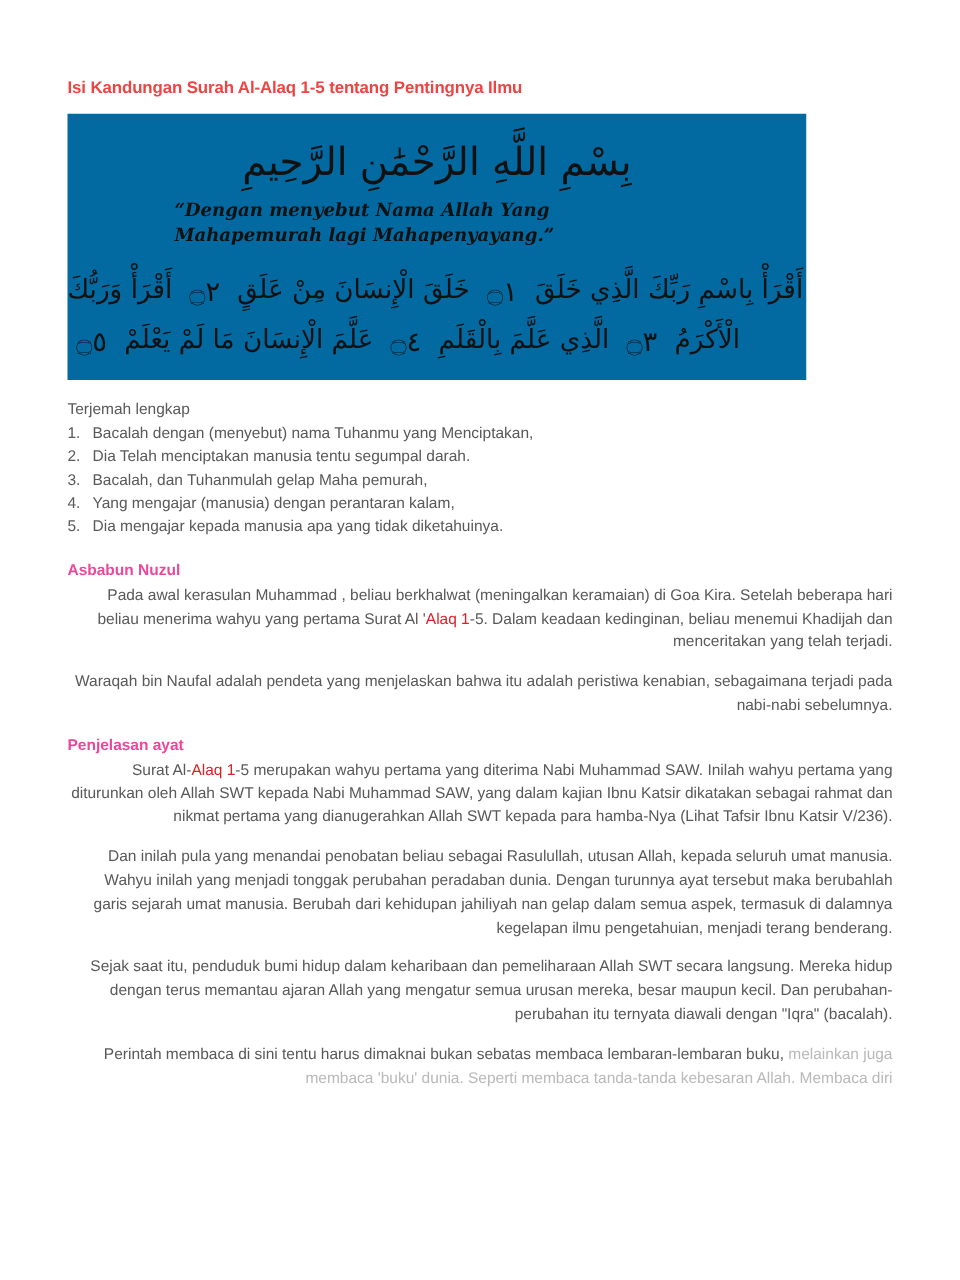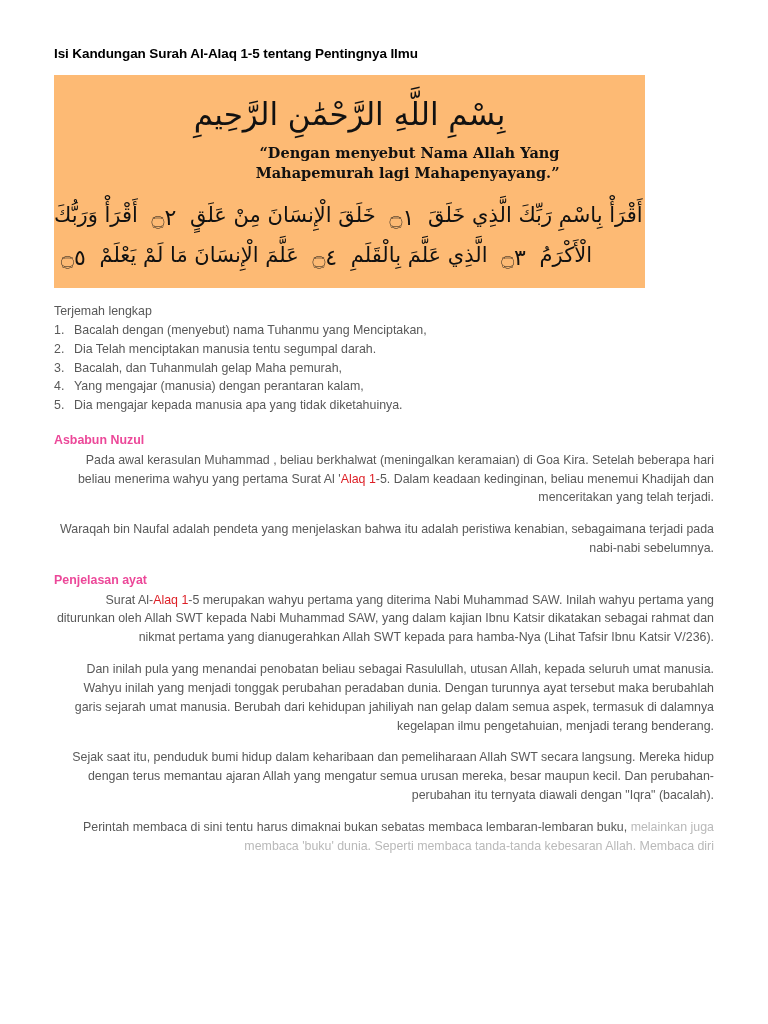--- a/index.html
+++ b/index.html
@@ -24,51 +24,52 @@
   }
   .content {
     position: absolute;
     left: 54px;
     top: 46px;
     width: 660px;
   }
 
   
   .doc-title {
-    color: #000000;
+    color: #ef4444;
     font-weight: bold;
     font-size: 13.5px;
     line-height: 1.25;
     letter-spacing: -0.1px;
-    margin: 0 0 12px 0;
+    margin: 16px 0 12px 0;
   }
 
   
   .quran-figure {
     width: 591px;
-    background: #fdba74;
+    background: #0369a1;
     margin: 0 0 14px 0;
     padding: 10px 0 10px 0;
     box-sizing: border-box;
     position: relative;
     overflow: hidden;
   }
   .basmalah-ar {
     text-align: center;
     font-family: "DejaVu Sans", sans-serif;
     font-size: 31px;
     line-height: 1.5;
     color: #111111;
     direction: rtl;
     margin: 6px 0 4px 0;
     white-space: nowrap;
   }
   .basmalah-tr {
-    text-align: right;
+    text-align: left;
     font-family: "DejaVu Serif", "Liberation Serif", serif;
+    font-style: italic;
     font-weight: bold;
     font-size: 14.5px;
     line-height: 1.35;
     color: #111111;
     margin: 6px auto 14px auto;
     width: 420px;
   }
   .ayat-line {
     direction: rtl;
     text-align: left;

